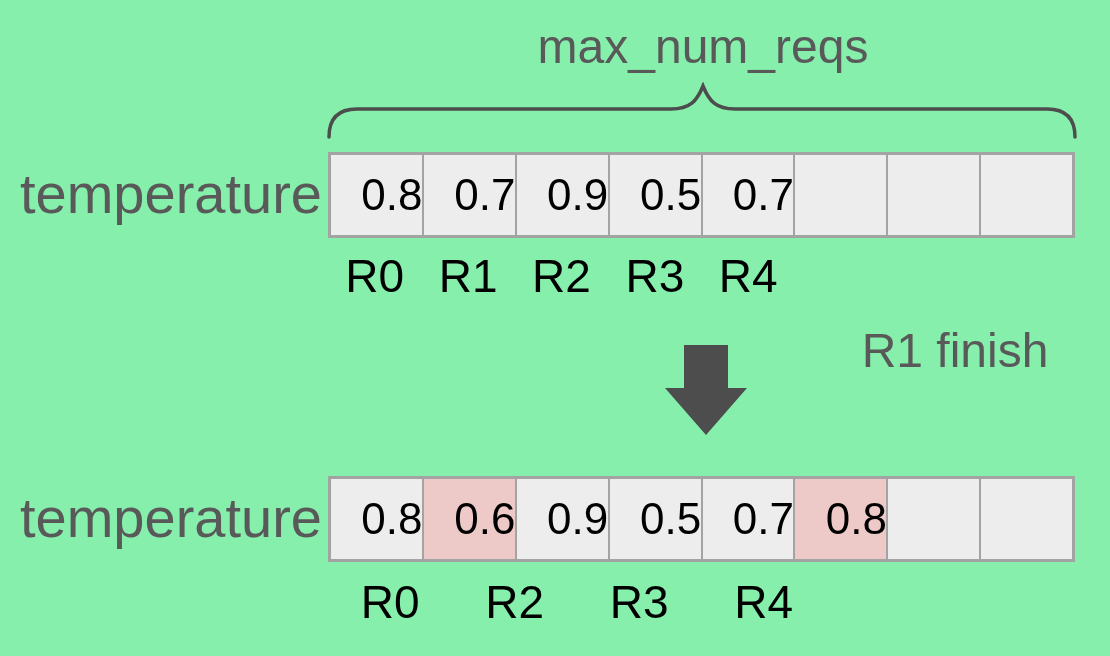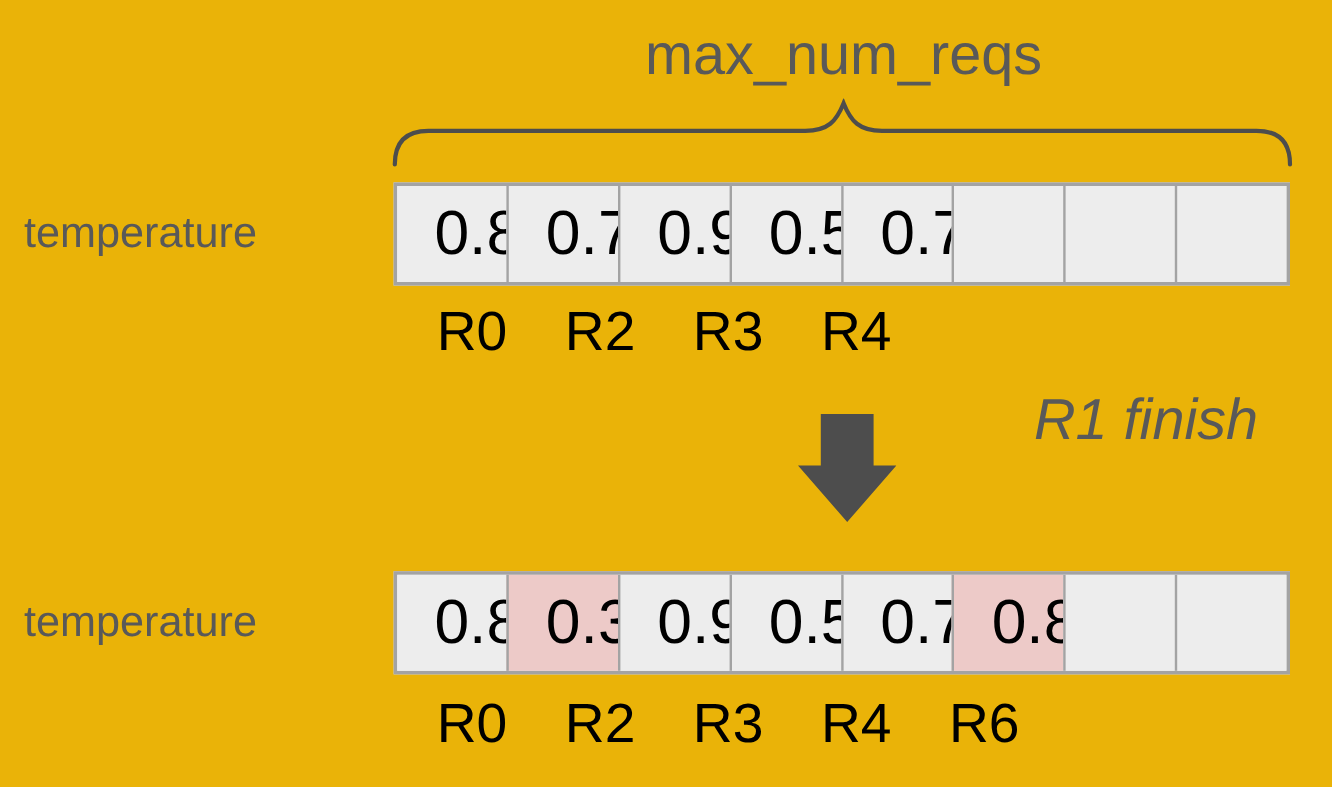--- a/index.html
+++ b/index.html
@@ -1,74 +1,75 @@
 <!DOCTYPE html>
 <html style="--text-gray: #595959; --line-gray: #4d4d4d; --cell-fill: #ededed; --cell-highlight: #edcac8; --cell-border: #a3a3a3; --value-black: #000000;"><head>
 <meta charset="utf-8">
 <style>
   html, body { margin: 0; padding: 0; background: #ffffff; }
   body { font-family: "Liberation Sans", sans-serif; }
   .canvas {
     position: relative;
     width: 1110px;
     height: 656px;
-    background: #eab308;
+    background: #86efac;
     overflow: hidden;
   }
   .brace-label {
     position: absolute;
     left: 400px; top: 22px; width: 606px; height: 50px;
     line-height: 50px;
     text-align: center;
     font-size: 48px;
     color: var(--text-gray, #595959);
     white-space: nowrap;
   }
   .brace-svg {
     position: absolute;
     left: 326px; top: 82px;
   }
   .row-label {
     position: absolute;
     left: 20px; width: 300px; height: 52px;
     line-height: 52px;
-    font-size: 36px;
+    font-size: 56px;
     color: var(--text-gray, #595959);
     white-space: nowrap;
   }
   .row-label.top { top: 168px; }
   .row-label.bottom { top: 492px; }
   .array {
     position: absolute;
     left: 328px; width: 747px; height: 86px;
     box-sizing: border-box;
     border: 3px solid var(--cell-border, #a3a3a3);
     display: flex;
     background: var(--cell-fill, #ededed);
   }
   .array.top { top: 152px; }
   .array.bottom { top: 476px; }
   .cell {
     flex: 1 1 0;
     display: flex;
     align-items: center;
-    justify-content: flex-start;
+    justify-content: center;
     border-left: 2px solid var(--cell-border, #a3a3a3);
     background: var(--cell-fill, #ededed);
-    font-size: 52px;
+    font-size: 44px;
     color: var(--value-black, #000000);
     overflow: hidden;
     padding-left: 31px;
   }
   .cell:first-child { border-left: none; }
   .cell.hl { background: var(--cell-highlight, #edcac8); }
   .labels-row {
     position: absolute;
-    left: 340px; width: 747px; height: 44px;
+    left: 328px; width: 747px; height: 44px;
     display: flex;
+    justify-content: flex-end;
   }
   .labels-row.top { top: 254px; }
   .labels-row.bottom { top: 580px; }
   .rlabel {
     flex: 1 1 0;
     text-align: center;
     font-size: 46px;
     line-height: 44px;
     color: var(--value-black, #000000);
     white-space: nowrap;
@@ -77,21 +78,21 @@
     position: absolute;
     left: 665px; top: 345px;
   }
   .transition-note {
     position: absolute;
     left: 800px; top: 322px; width: 310px;
     text-align: center;
     font-size: 48px;
     color: var(--text-gray, #595959);
   }
-  .transition-note div { line-height: 57px; white-space: nowrap; font-style: italic; }
+  .transition-note div { line-height: 57px; white-space: nowrap; }
 </style>
 </head>
 <body>
 
 <div class="canvas">
 
   <div class="brace-label">max_num_reqs</div>
 
   <svg class="brace-svg" width="752" height="58" viewBox="0 0 752 58">
     <path d="M3,55 C3,38 11,27 31,27 L345,27 C364,27 371,19 377,4 C383,19 390,27 409,27 L721,27 C741,27 749,38 749,55" fill="none" stroke="#4d4d4d" stroke-width="3.5" stroke-linecap="round"></path>
@@ -121,20 +122,21 @@
     <div class="cell">
         <span></span>
       </div>
     <div class="cell">
         <span></span>
       </div>
   </div>
 
   <div class="labels-row top">
     <div class="rlabel">R0</div>
+    <div class="rlabel">R1</div>
     <div class="rlabel">R2</div>
     <div class="rlabel">R3</div>
     <div class="rlabel">R4</div>
     <div class="rlabel"></div>
     <div class="rlabel"></div>
     <div class="rlabel"></div>
   </div>
 
   <svg class="arrow-svg" width="82" height="90" viewBox="0 0 82 90">
     <polygon points="19,0 63,0 63,43 82,43 41,90 0,43 19,43" fill="#4d4d4d"></polygon>
@@ -144,21 +146,21 @@
     <div>R1 finish</div>
   </div>
 
   <div class="row-label bottom">temperature</div>
 
   <div class="array bottom">
     <div class="cell">
         <span>0.8</span>
       </div>
     <div class="cell hl">
-        <span>0.3</span>
+        <span>0.6</span>
       </div>
     <div class="cell">
         <span>0.9</span>
       </div>
     <div class="cell">
         <span>0.5</span>
       </div>
     <div class="cell">
         <span>0.7</span>
       </div>
@@ -171,18 +173,17 @@
     <div class="cell">
         <span></span>
       </div>
   </div>
 
   <div class="labels-row bottom">
     <div class="rlabel">R0</div>
     <div class="rlabel">R2</div>
     <div class="rlabel">R3</div>
     <div class="rlabel">R4</div>
-    <div class="rlabel">R6</div>
     <div class="rlabel"></div>
     <div class="rlabel"></div>
   </div>
 
 </div>
 
 </body></html>

